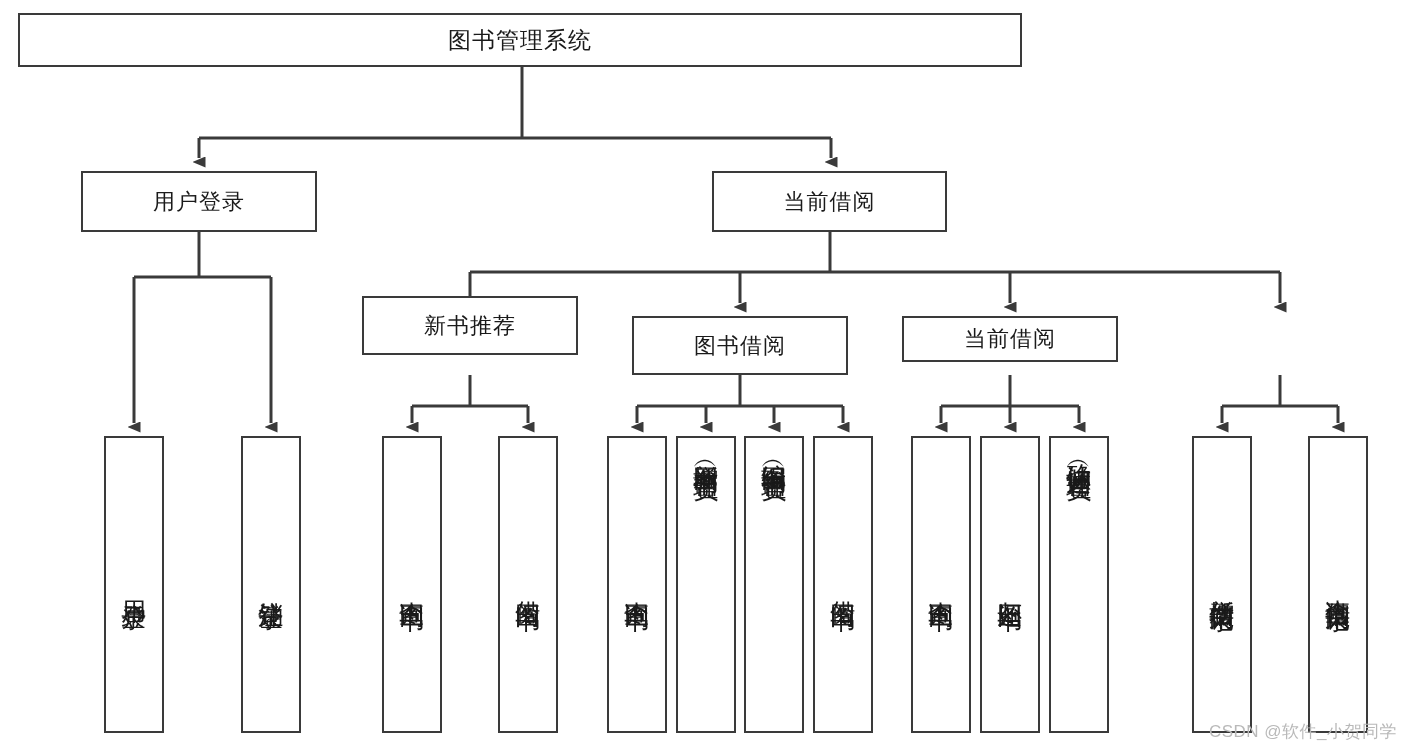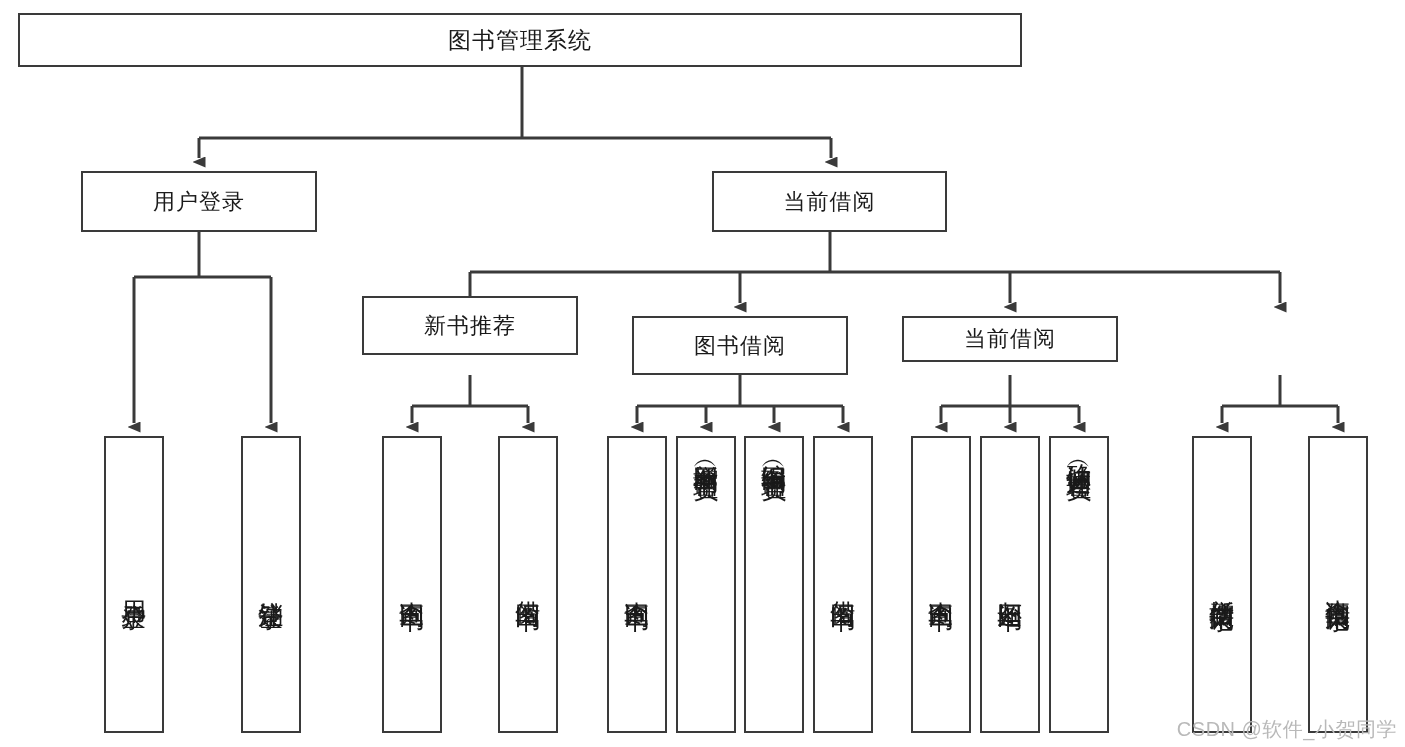--- a/index.html
+++ b/index.html
@@ -41,21 +41,21 @@
   }
   .vlabel{
     writing-mode:vertical-rl;
     text-orientation:upright;
     white-space:nowrap;
   }
   .watermark{
     position:absolute;
     right:8px;
     bottom:4px;
-    font-size:20px;
+    font-size:17px;
     color:#b9b9b9;
     letter-spacing:0.5px;
     white-space:nowrap;
     pointer-events:none;
   }
 </style>
 </head>
 <body>
 
 <div id="stage">

